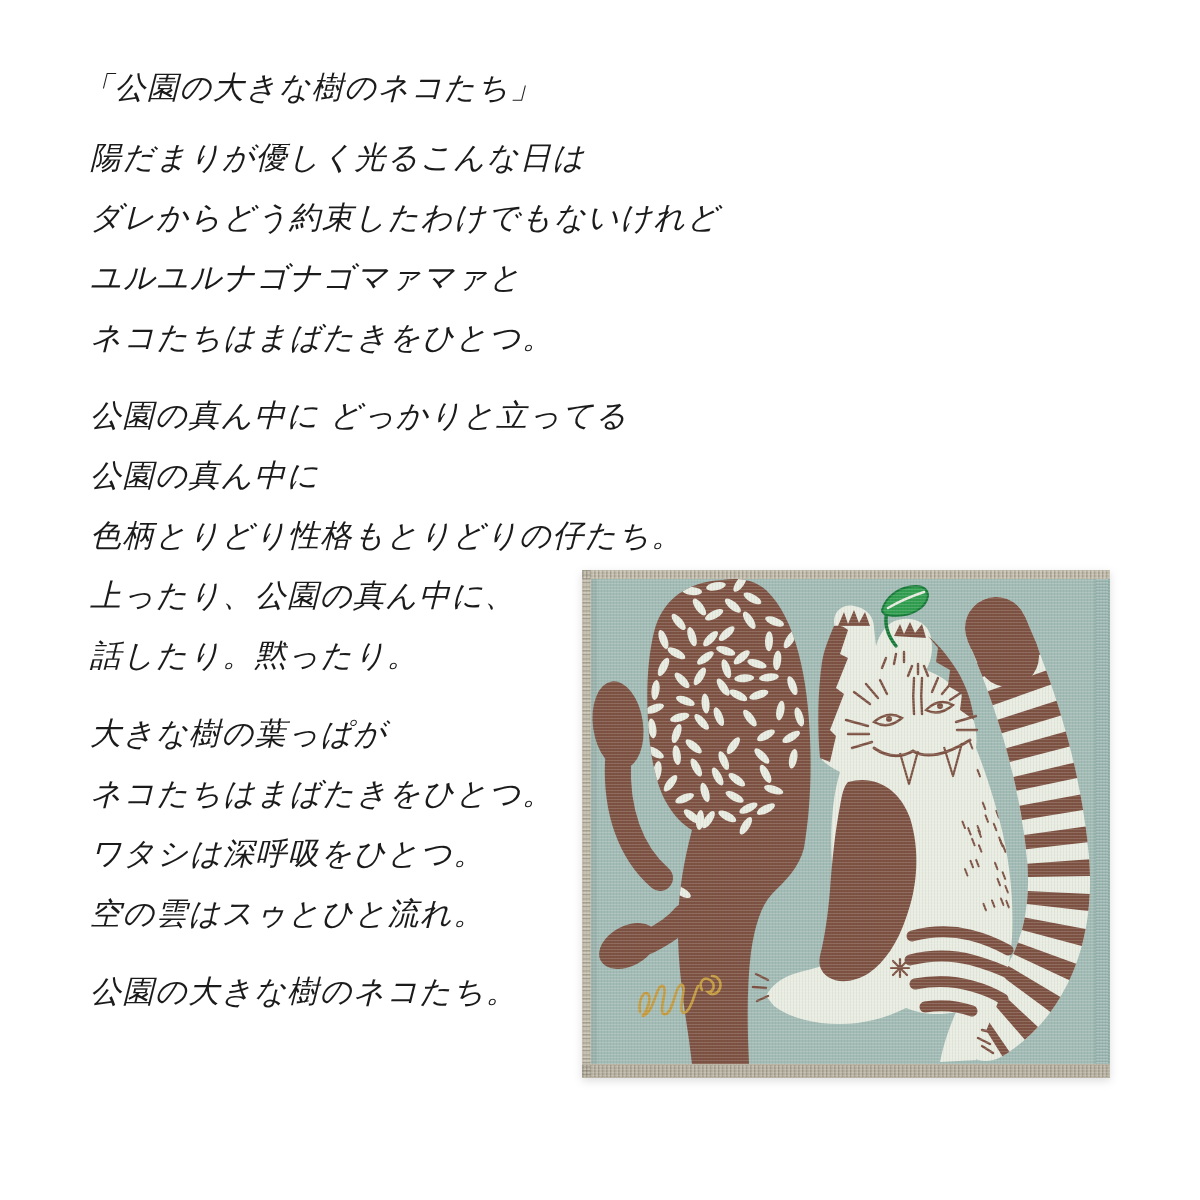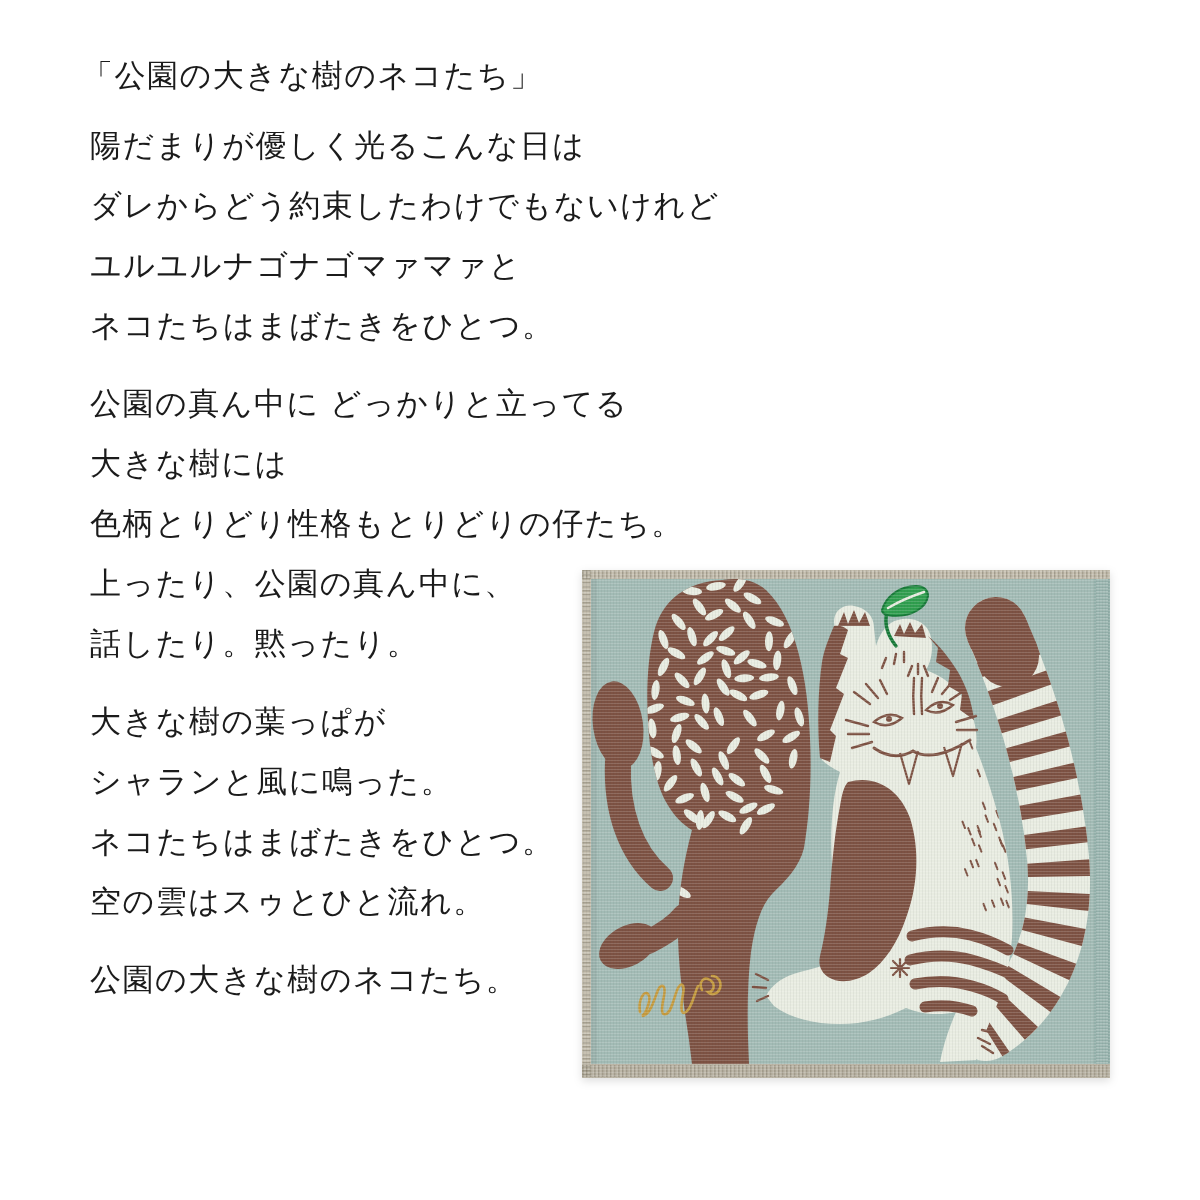--- a/index.html
+++ b/index.html
@@ -1,21 +1,21 @@
 <!DOCTYPE html>
 <html><head>
 <meta charset="utf-8">
 <style>
   html,body{margin:0;padding:0;background:#ffffff;}
   body{width:1200px;height:1200px;overflow:hidden;
        font-family:"Liberation Sans","DejaVu Sans",sans-serif;}
   main{position:relative;width:1200px;height:1200px;background:#ffffff;}
 
-  .poem{position:absolute;left:82px;top:50px;color:#1b1b1b;
-        font-size:31px;line-height:52px;letter-spacing:1.5px;}
+  .poem{position:absolute;left:82px;top:62px;color:#1b1b1b;
+        font-size:31px;line-height:52px;letter-spacing:1.5px;font-style:italic;}
   .poem h1{margin:0;font-size:31px;font-weight:400;letter-spacing:1.5px;}
   .stanza{margin:26px 0 0 0;}
   .stanza.first{margin-top:18px;}
   .stanza p{margin:8px;}
 
   .towel{position:absolute;left:582px;top:570px;margin:0;width:528px;height:508px;}
   .towel svg{display:block;filter:drop-shadow(0 3px 4px rgba(0,0,0,0.13));}
 </style>
 </head>
 <body>
@@ -27,30 +27,30 @@
 
     <div class="stanza first">
       <p>陽だまりが優しく光るこんな日は</p>
       <p>ダレからどう約束したわけでもないけれど</p>
       <p>ユルユルナゴナゴマァマァと</p>
       <p>ネコたちはまばたきをひとつ。</p>
     </div>
 
     <div class="stanza">
       <p>公園の真ん中に どっかりと立ってる</p>
-      <p>大きな樹には</p>
+      <p>公園の真ん中に</p>
       <p>色柄とりどり性格もとりどりの仔たち。</p>
       <p>上ったり、公園の真ん中に、</p>
       <p>話したり。黙ったり。</p>
     </div>
 
     <div class="stanza">
       <p>大きな樹の葉っぱが</p>
-      <p>シャランと風に鳴った。</p>
       <p>ネコたちはまばたきをひとつ。</p>
+      <p>ワタシは深呼吸をひとつ。</p>
       <p>空の雲はスゥとひと流れ。</p>
     </div>
 
     <div class="stanza">
       <p>公園の大きな樹のネコたち。</p>
     </div>
   </section>
 
   <figure class="towel">
     <svg width="528" height="508" viewBox="0 0 528 508" xmlns="http://www.w3.org/2000/svg">

